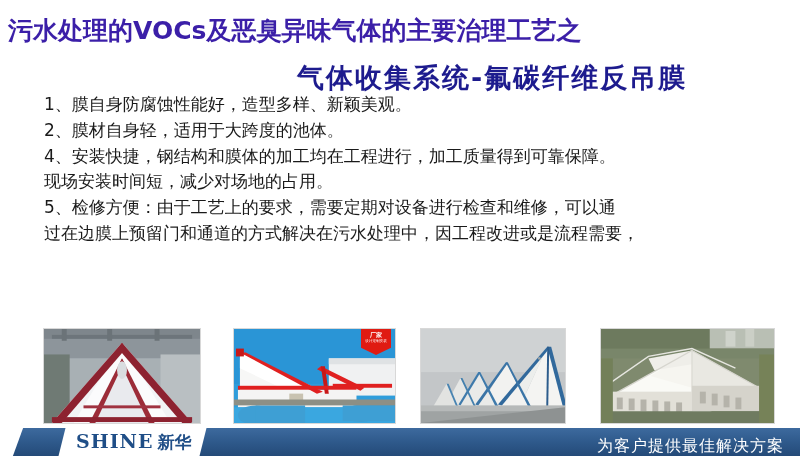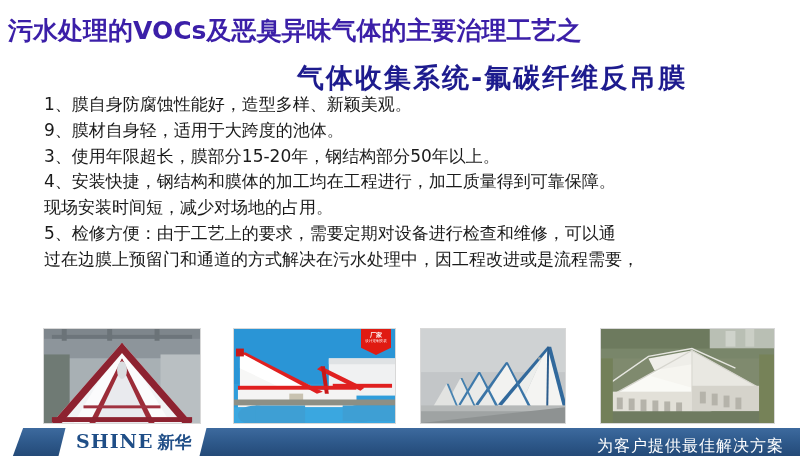--- a/index.html
+++ b/index.html
@@ -102,22 +102,21 @@
 </head>
 <body>
 
 <div class="slide">
 
   <div class="title-main">污水处理的VOCs及恶臭异味气体的主要治理工艺之</div>
   <div class="title-sub">气体收集系统-氟碳纤维反吊膜</div>
 
   <div class="body-block">
     <div class="body-line">1、膜自身防腐蚀性能好，造型多样、新颖美观。</div>
-    <div class="body-line">9、膜材自身轻，适用于大跨度的池体。</div>
-    <div class="body-line">3、使用年限超长，膜部分15-20年，钢结构部分50年以上。</div>
+    <div class="body-line">2、膜材自身轻，适用于大跨度的池体。</div>
     <div class="body-line">4、安装快捷，钢结构和膜体的加工均在工程进行，加工质量得到可靠保障。</div>
     <div class="body-line">现场安装时间短，减少对场地的占用。</div>
     <div class="body-line">5、检修方便：由于工艺上的要求，需要定期对设备进行检查和维修，可以通</div>
     <div class="body-line">过在边膜上预留门和通道的方式解决在污水处理中，因工程改进或是流程需要，</div>
   </div>
 
   <div class="photos">
 
     <div class="photo" id="photo-1">
       <svg viewBox="0 0 158 96" preserveAspectRatio="none">

